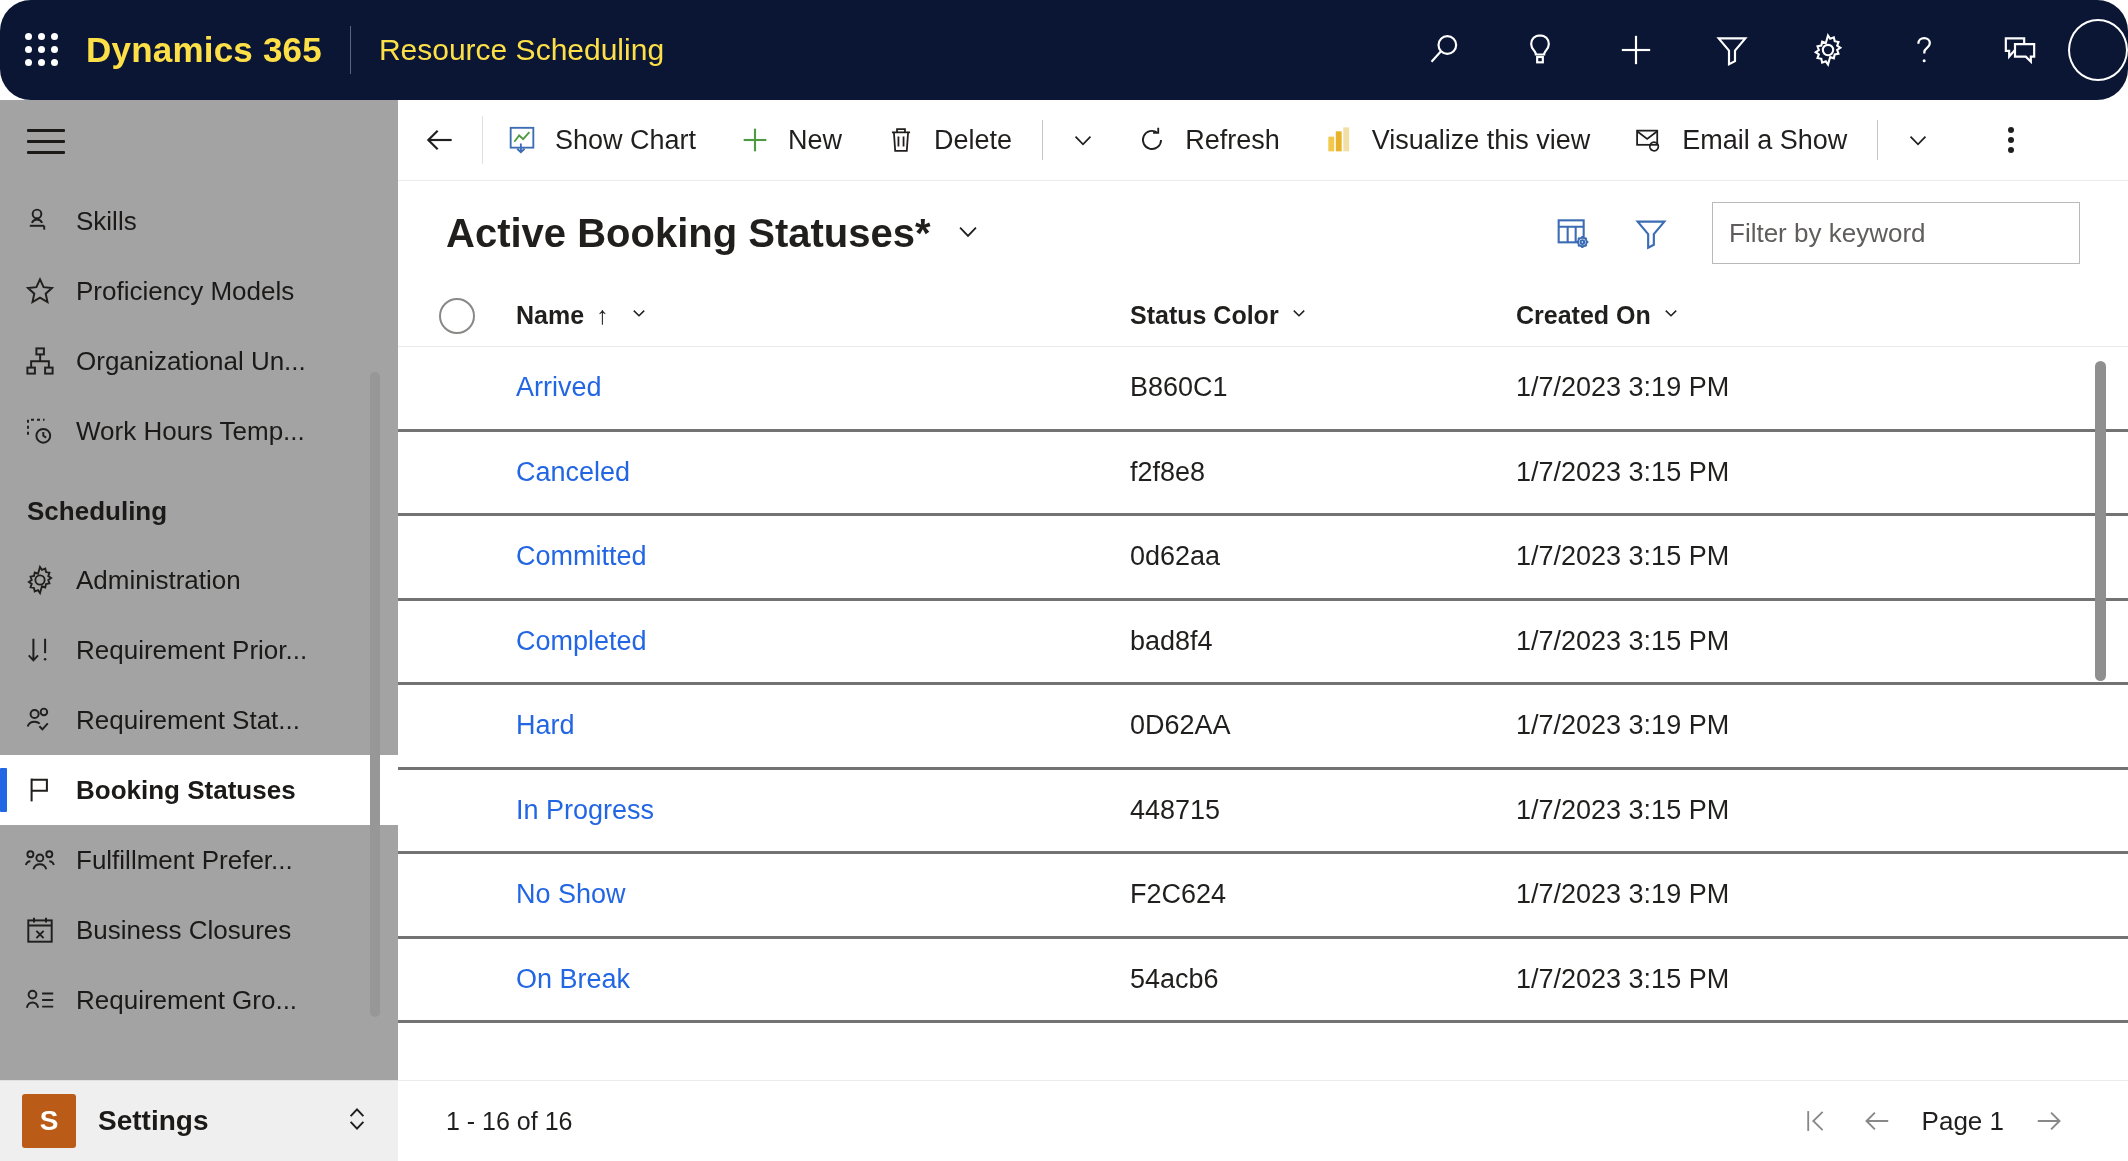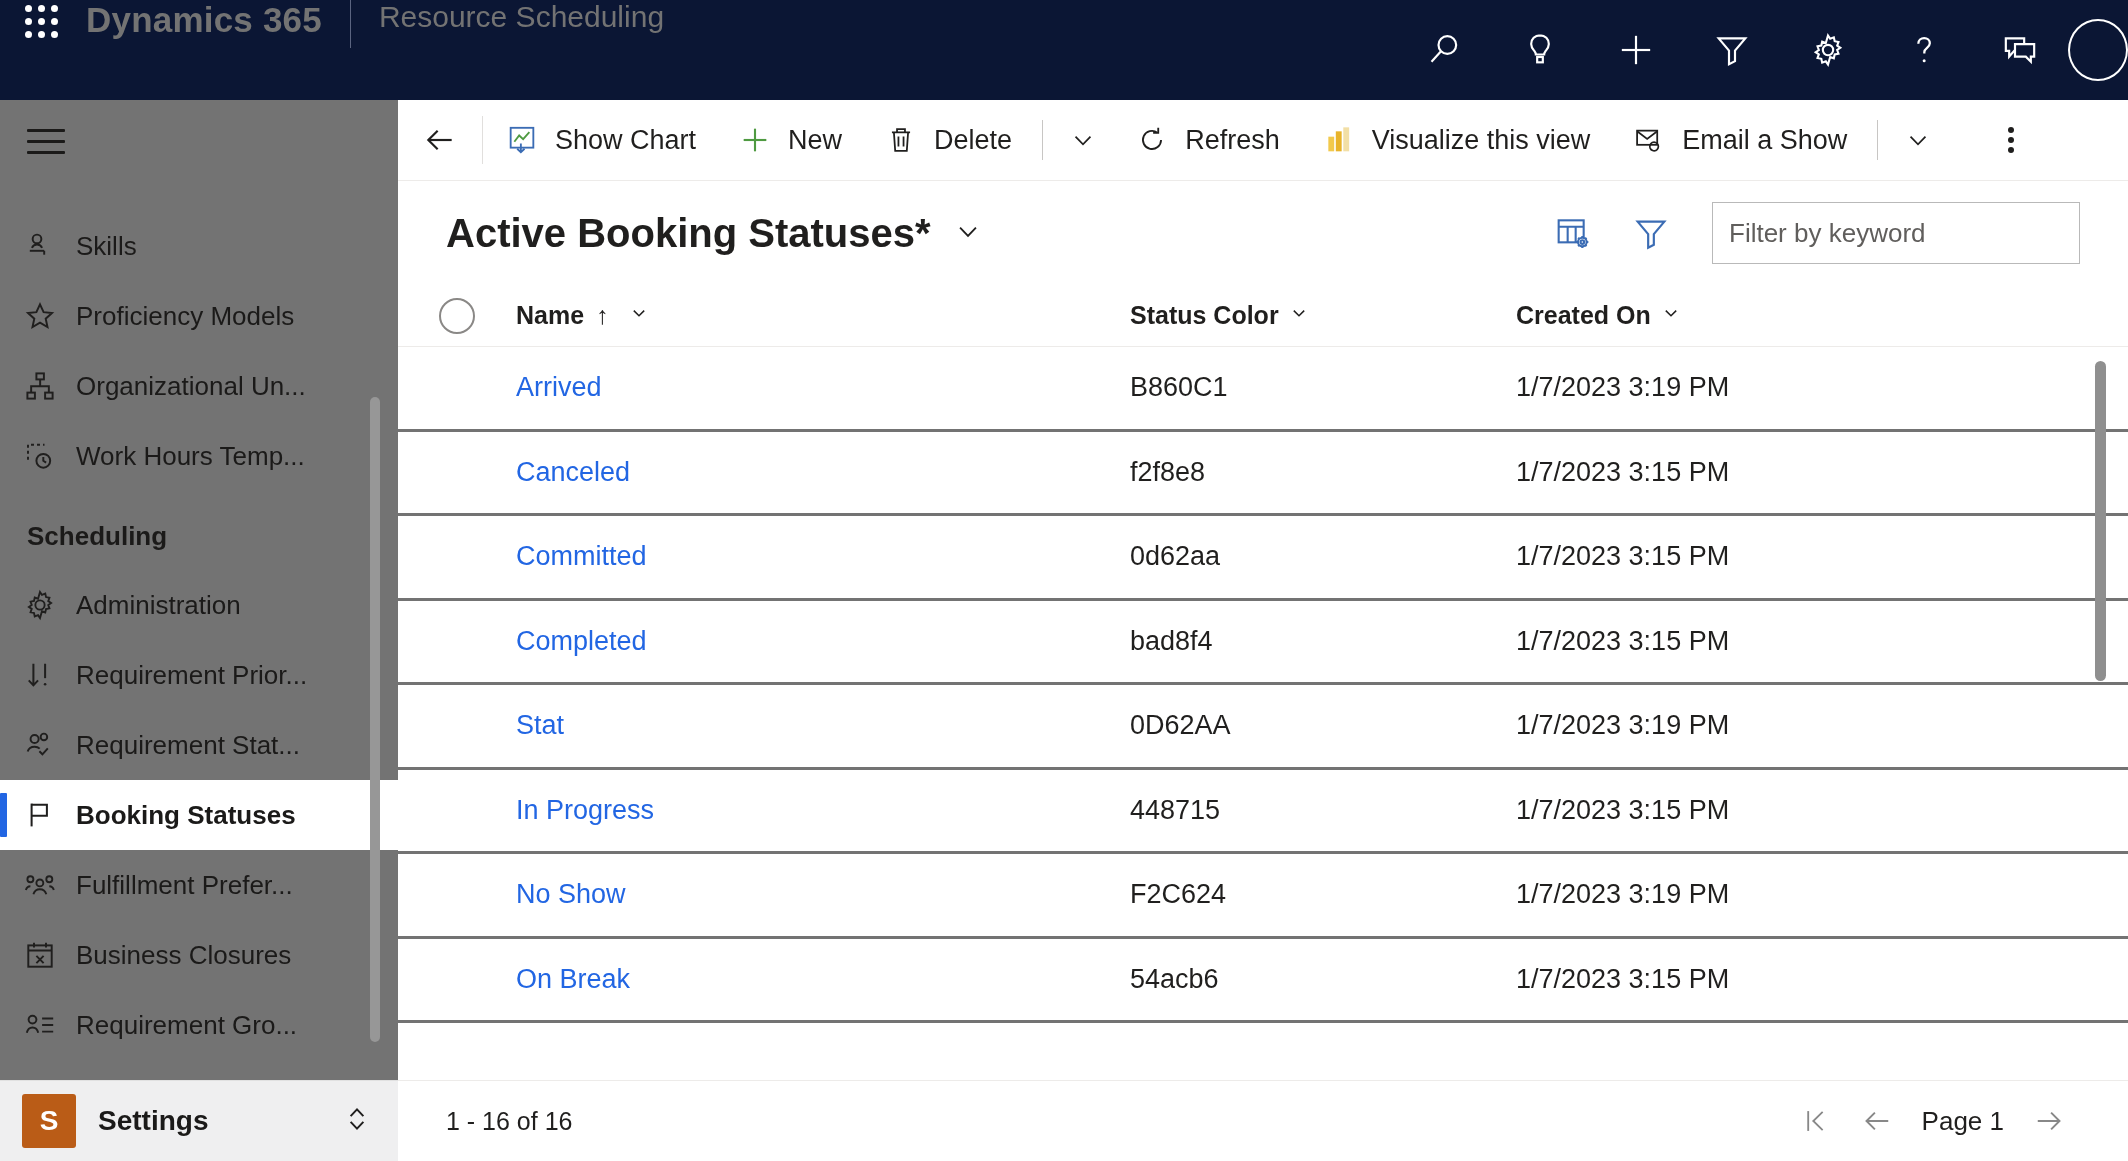--- a/index.html
+++ b/index.html
@@ -6,43 +6,43 @@
   html, body {
     width: 2128px; height: 1161px;
     font-family: "Liberation Sans", sans-serif;
     background: #ffffff; overflow: hidden;
   }
   #app { position: relative; width: 2128px; height: 1161px; display: flex; flex-direction: column; }
 
   
   .topbar {
     height: 100px; background: #0b1634; flex: 0 0 100px;
-    display: flex; align-items: flex-start; color: #737373; position: relative;
+    display: flex; align-items: center; color: #fde047; position: relative; border-radius: 31px;
   }
   .waffle { width: 44px; height: 44px; margin-left: 20px; margin-right: 22px;
     display: grid; grid-template-columns: repeat(3,1fr); grid-template-rows: repeat(3,1fr);
     gap: 5px; padding: 5px; cursor: pointer; }
   .waffle span { background: #fff; border-radius: 50%; width: 7px; height: 7px; }
   .brand { font-size: 35px; font-weight: 600; letter-spacing: .2px; white-space: nowrap; }
   .topdiv { width: 1px; height: 48px; background: #5b6480; margin: 0 28px; }
   .appname { font-size: 30px; font-weight: 400; white-space: nowrap; }
   .topicons { margin-left: auto; display: flex; align-items: center; height: 100%; }
   .ticon { width: 96px; height: 100%; display: flex; align-items: center; justify-content: center;
     cursor: pointer; }
   .ticon svg { display: block; }
   .avatar-wrap { width: 60px; height: 100%; display: flex; align-items: center;
     justify-content: flex-start; overflow: hidden; cursor: pointer; }
   .avatar { width: 62px; height: 62px; border-radius: 50%; border: 2.5px solid #fff; }
 
   
   .body { flex: 1; display: flex; min-height: 0; }
 
   
-  .sidebar { width: 398px; background: #737373; position: relative;
-    display: flex; flex-direction: column; flex: 0 0 398px; gap: 25px; }
+  .sidebar { width: 398px; background: #a3a3a3; position: relative;
+    display: flex; flex-direction: column; flex: 0 0 398px; }
   .hamburger { height: 82px; display: flex; align-items: center; padding-left: 27px; cursor: pointer; }
   .hamburger .bars { width: 38px; }
   .hamburger .bars i { display: block; height: 3px; background: #1b1a19; margin: 8px 0; border-radius: 1px; }
 
   .navscroll { flex: 1; position: relative; overflow: hidden; padding-top: 4px; }
   .navitem { height: 70px; display: flex; align-items: center; padding-left: 22px;
     cursor: pointer; position: relative; }
   .navitem .ni-icon { width: 54px; display: flex; align-items: center; justify-content: flex-start; }
   .navitem .ni-label { font-size: 26px; color: #1b1a19; white-space: nowrap; overflow: hidden; }
   .navitem.selected { background: #ffffff; }
@@ -535,21 +535,21 @@
             <div class="cell c-created">1/7/2023 3:15 PM</div>
           </div>
           <div class="grow">
             <div class="col-check"></div>
             <div class="cell link c-name">Completed</div>
             <div class="cell c-color">bad8f4</div>
             <div class="cell c-created">1/7/2023 3:15 PM</div>
           </div>
           <div class="grow">
             <div class="col-check"></div>
-            <div class="cell link c-name">Stat</div>
+            <div class="cell link c-name">Hard</div>
             <div class="cell c-color">0D62AA</div>
             <div class="cell c-created">1/7/2023 3:19 PM</div>
           </div>
           <div class="grow">
             <div class="col-check"></div>
             <div class="cell link c-name">In Progress</div>
             <div class="cell c-color">448715</div>
             <div class="cell c-created">1/7/2023 3:15 PM</div>
           </div>
           <div class="grow">

